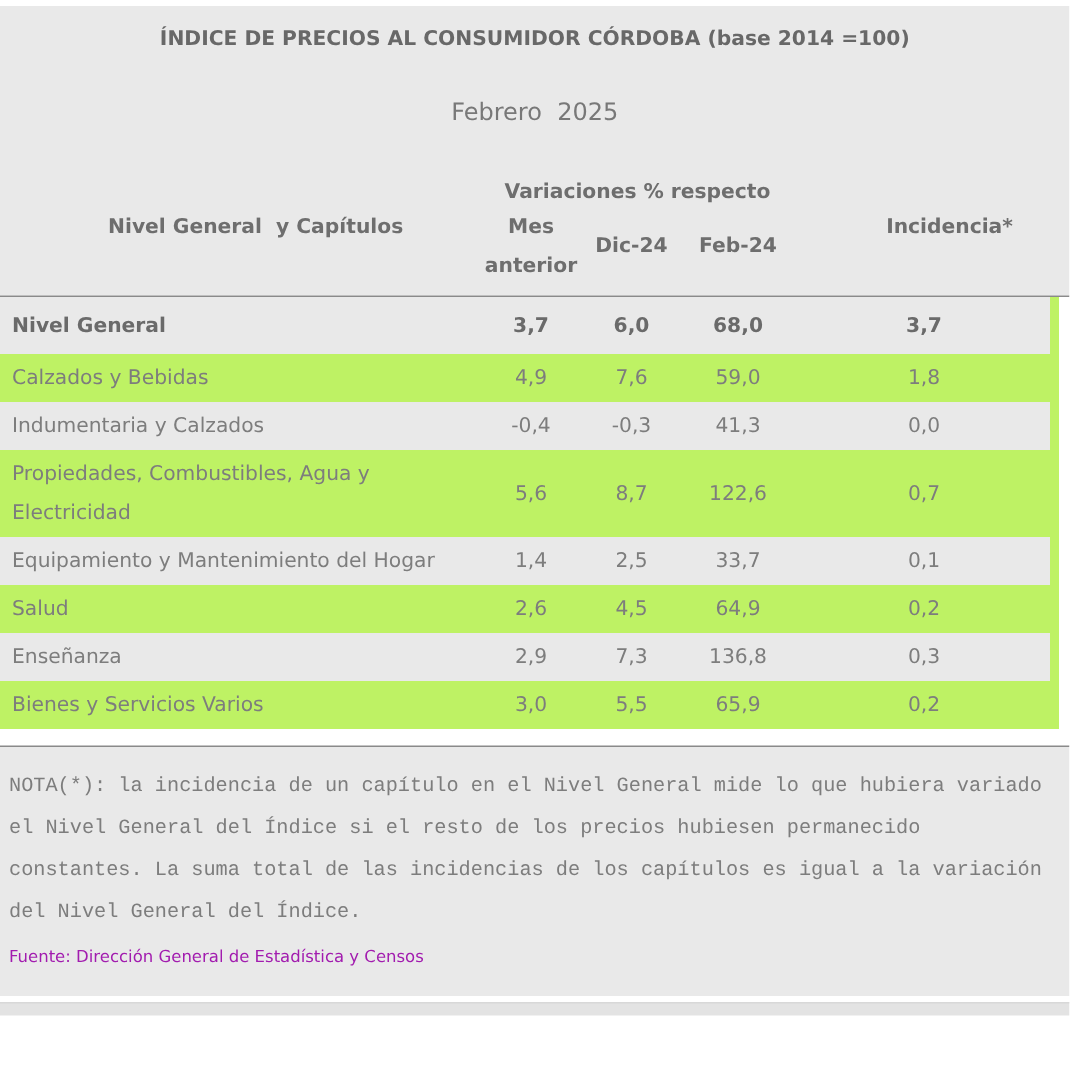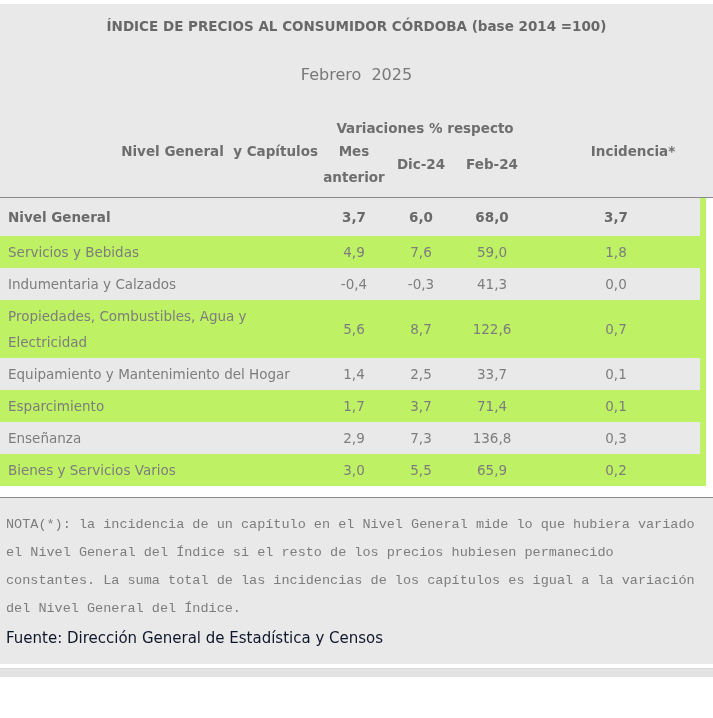--- a/index.html
+++ b/index.html
@@ -23,21 +23,21 @@
     line-height:18px; margin-top:31px; white-space:pre-wrap;
   }
   .cols {
     display:grid;
     grid-template-columns:318px 72px 62px 80px 168px;
     grid-template-rows:18px 54px;
     width:700px; margin-top:35px; padding-bottom:6px;
   }
   .caption { font-size:13.5px; font-weight:bold; color:#6e6e6e; }
   .cap-group   { grid-column:2 / 5; grid-row:1; text-align:center; line-height:18px; }
-  .cap-categoria { grid-column:1; grid-row:2; text-align:right; padding-left:28px; padding-top:6px; white-space:pre-wrap; }
+  .cap-categoria { grid-column:1; grid-row:2; text-align:left; padding-left:72px; padding-top:6px; white-space:pre-wrap; }
   .cap-mes     { grid-column:2; grid-row:2; display:flex; align-items:center; justify-content:center; text-align:center; line-height:26px; }
   .cap-dic     { grid-column:3; grid-row:2; align-self:center; text-align:center; }
   .cap-feb     { grid-column:4; grid-row:2; align-self:center; text-align:center; }
   .cap-inc     { grid-column:5; grid-row:2; text-align:center; padding-top:6px; padding-left:34px; }
 
   .rule { width:713px; height:1px; background:#8a8a8a; }
 
   
   .table-zone { width:706px; background:#bef264; }
   table.ipc { width:700px; border-collapse:collapse; table-layout:fixed; }
@@ -47,21 +47,21 @@
   }
   table.ipc td.cat { text-align:left; padding-left:8px; padding-right:10px; }
   table.ipc tr:nth-child(odd) td { background:#e9e9e9; }
   table.ipc tr:first-child td {
     font-weight:bold; color:#6a6a6a; padding-top:6px; padding-bottom:6px;
   }
 
   
   .notes-block { width:713px; background:#e9e9e9; padding:13px 10px 12px 6px; }
   .note-text  { font-size:13.5px; line-height:28px; color:#7d7d7d; width:697px;font-family:Liberation Mono, monospace; }
-  .source-text { font-size:15px; line-height:28px; color:#0f172a; margin-top:1px; }
+  .source-text { font-size:11px; line-height:28px; color:#a21caf; margin-top:1px; }
 
   
   .bottom-gap { height:4px; background:#ffffff; }
   .bottom-bar { width:713px; height:9px; background:#e3e3e3; border-top:1px solid #d8d8d8; }
 </style>
 </head>
 <body>
 
 <div class="sheet">
 
@@ -92,21 +92,21 @@
       </colgroup>
       <tbody>
         <tr>
           <td class="cat">Nivel General</td>
           <td>3,7</td>
           <td>6,0</td>
           <td>68,0</td>
           <td>3,7</td>
         </tr>
         <tr>
-          <td class="cat">Servicios y Bebidas</td>
+          <td class="cat">Calzados y Bebidas</td>
           <td>4,9</td>
           <td>7,6</td>
           <td>59,0</td>
           <td>1,8</td>
         </tr>
         <tr>
           <td class="cat">Indumentaria y Calzados</td>
           <td>-0,4</td>
           <td>-0,3</td>
           <td>41,3</td>
@@ -120,25 +120,25 @@
           <td>0,7</td>
         </tr>
         <tr>
           <td class="cat">Equipamiento y Mantenimiento del Hogar</td>
           <td>1,4</td>
           <td>2,5</td>
           <td>33,7</td>
           <td>0,1</td>
         </tr>
         <tr>
-          <td class="cat">Esparcimiento</td>
-          <td>1,7</td>
-          <td>3,7</td>
-          <td>71,4</td>
-          <td>0,1</td>
+          <td class="cat">Salud</td>
+          <td>2,6</td>
+          <td>4,5</td>
+          <td>64,9</td>
+          <td>0,2</td>
         </tr>
         <tr>
           <td class="cat">Enseñanza</td>
           <td>2,9</td>
           <td>7,3</td>
           <td>136,8</td>
           <td>0,3</td>
         </tr>
         <tr>
           <td class="cat">Bienes y Servicios Varios</td>

